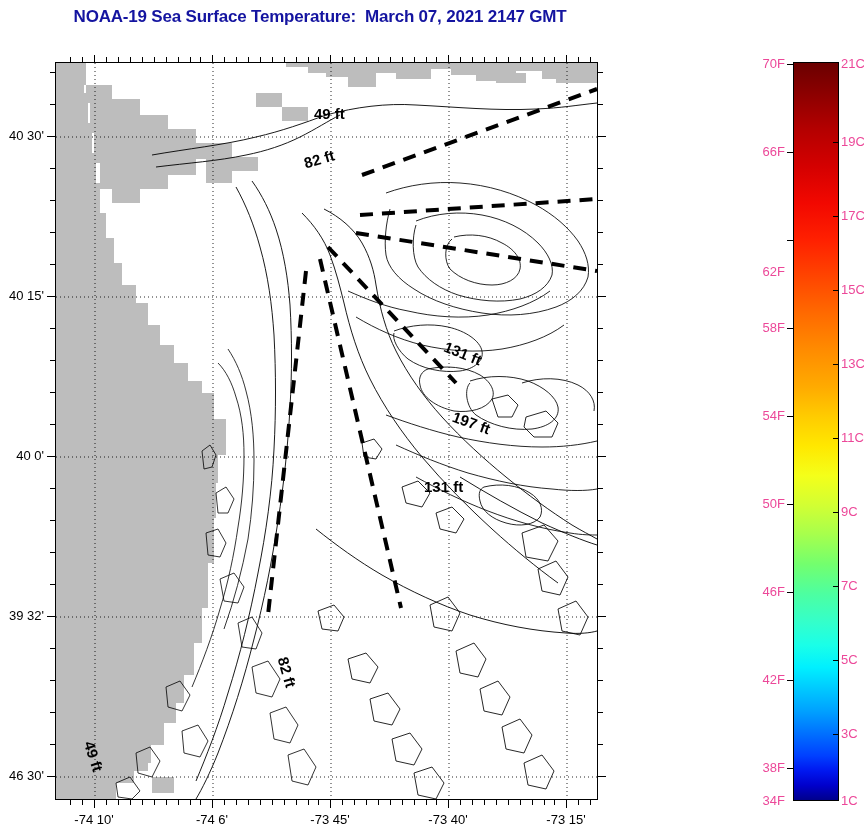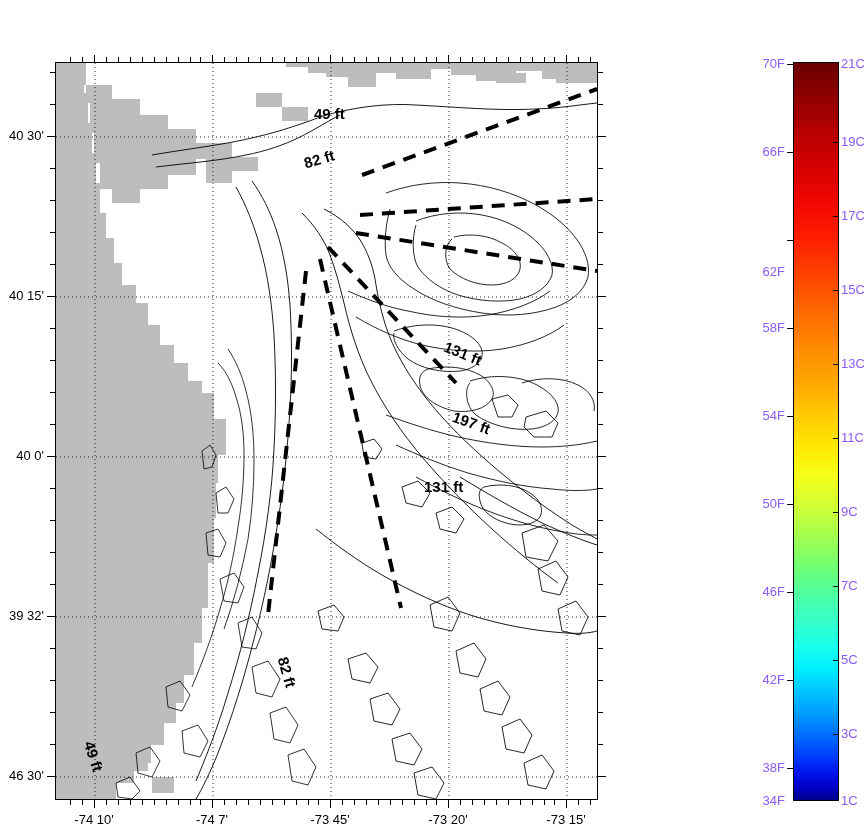--- a/index.html
+++ b/index.html
@@ -51,21 +51,21 @@
   
   #cbar{
     position:absolute;
     left:793px;top:62px;width:46px;height:739px;
     border:1px solid #000;
     box-sizing:border-box;
   }
   #cbar .grad{position:absolute;left:0;top:0;right:0;bottom:0;}
   .cb-tick{position:absolute;background:#000;height:1px;width:6px;}
   .cb-lab{
-    position:absolute;font-size:13px;color:#8b5cf6;white-space:nowrap;
+    position:absolute;font-size:13px;color:#ec4899;white-space:nowrap;
   }
   .cb-lab.left{text-align:right;}
   .cb-lab.right{text-align:left;}
 
   
   .depth{
     position:absolute;
     font-size:15px;
     font-weight:bold;
     color:#000;
@@ -73,20 +73,21 @@
     font-family:"Liberation Sans", sans-serif;
     transform-origin:left top;
   }
 </style>
 </head>
 <body>
 
 <div id="root">
 
   <div class="title-block">
+    <span class="title-line">NOAA-19 Sea Surface Temperature:  March 07, 2021 2147 GMT</span>
   </div>
 
   <div id="plot">
     <svg width="541" height="736" viewBox="0 0 541 736">
 
       <rect x="0" y="0" width="541" height="736" fill="#ffffff"></rect>
 
       <g fill="#bdbdbd" stroke="none">
 
         <path d="M0,0 L50,0 L50,8 L90,8 L90,0 L140,0 L140,18 L168,18 L168,0 L230,0
@@ -374,23 +375,23 @@
       <div class="tick" style="left:508px;top:57px;width:1px;height:5px;"></div>
       <div class="tick" style="left:520px;top:57px;width:1px;height:5px;"></div>
       <div class="tick" style="left:532px;top:57px;width:1px;height:5px;"></div>
       <div class="tick" style="left:544px;top:57px;width:1px;height:5px;"></div>
       <div class="tick" style="left:554px;top:57px;width:1px;height:5px;"></div>
       <div class="tick" style="left:578px;top:57px;width:1px;height:5px;"></div>
       <div class="tick" style="left:590px;top:57px;width:1px;height:5px;"></div>
     </div>
 
     <span class="xlabel" style="left:44px;top:812px;width:100px;">-74 10'</span>
-    <span class="xlabel" style="left:162px;top:812px;width:100px;">-74 7'</span>
+    <span class="xlabel" style="left:162px;top:812px;width:100px;">-74 6'</span>
     <span class="xlabel" style="left:280px;top:812px;width:100px;">-73 45'</span>
-    <span class="xlabel" style="left:398px;top:812px;width:100px;">-73 20'</span>
+    <span class="xlabel" style="left:398px;top:812px;width:100px;">-73 40'</span>
     <span class="xlabel" style="left:516px;top:812px;width:100px;">-73 15'</span>
   </div>
 
   <div>
     <div>
       <div class="tick" style="left:47px;top:136px;width:8px;height:1px;"></div>
       <div class="tick" style="left:47px;top:296px;width:8px;height:1px;"></div>
       <div class="tick" style="left:47px;top:456px;width:8px;height:1px;"></div>
       <div class="tick" style="left:47px;top:616px;width:8px;height:1px;"></div>
       <div class="tick" style="left:47px;top:776px;width:8px;height:1px;"></div>

